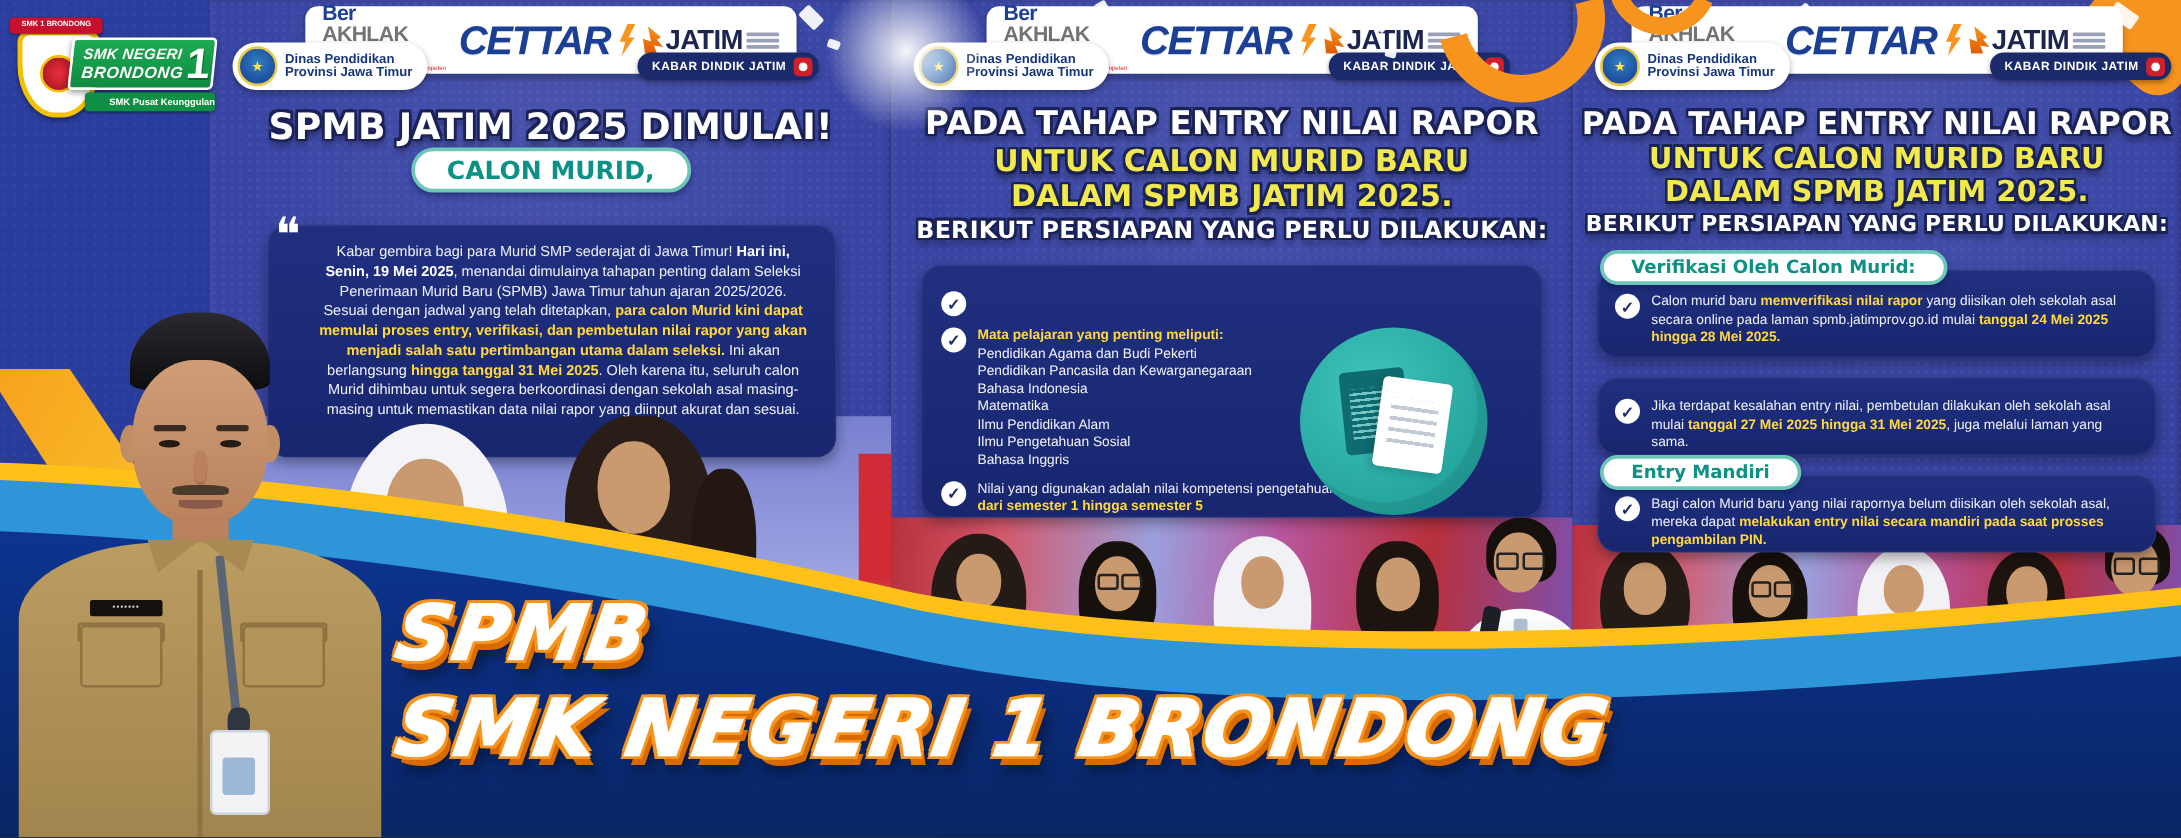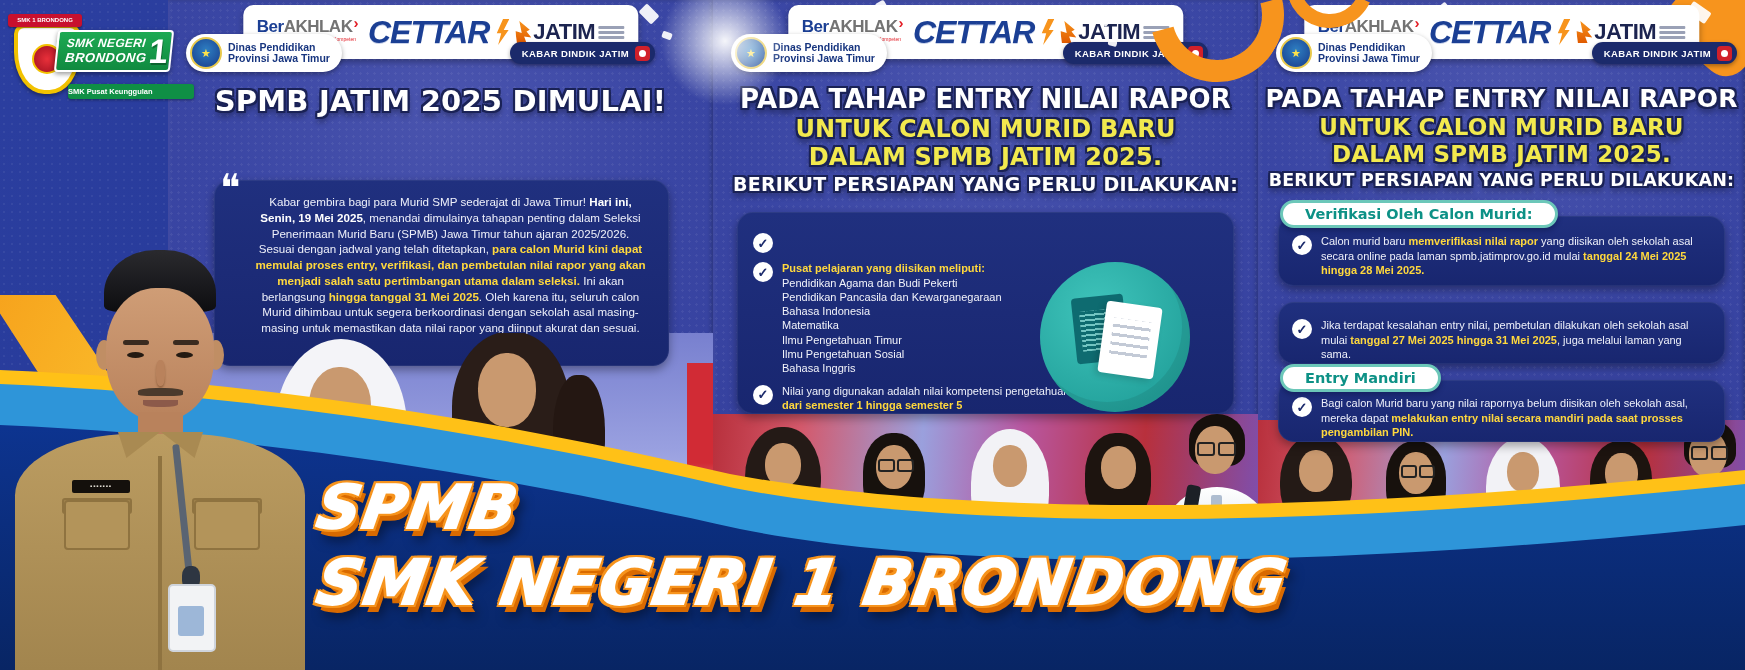--- a/index.html
+++ b/index.html
@@ -13,21 +13,21 @@
     background:radial-gradient(circle at 50% 18%,#4a54ae 0%,#3a46a4 45%,#343f9c 100%);
     box-shadow:inset -2px 0 4px rgba(0,0,0,.22), inset 2px 0 3px rgba(255,255,255,.06);}
   .panel::before{content:"";position:absolute;inset:0;
     background-image:radial-gradient(rgba(255,255,255,.15) 1px,transparent 1.3px);
     background-size:7px 7px;opacity:.4;pointer-events:none;}
   
   .logo-bar{position:absolute;top:5px;left:50%;transform:translateX(-50%);
     background:#fff;border-radius:10px;height:50px;display:flex;align-items:center;
     gap:10px;padding:2px 14px;box-shadow:0 3px 6px rgba(0,0,0,.3);z-index:6;}
   .ba{display:flex;flex-direction:column;line-height:1;}
-  .ba-row{display:flex;align-items:center;font-weight:bold;font-size:17px;letter-spacing:-.5px;}
+  .ba-row{display:flex;align-items:flex-start;font-weight:bold;font-size:17px;letter-spacing:-.5px;flex-direction:column;}
   .ba-ber{color:#1b3f94;}.ba-akhlak{color:#737373;}
   .ba-chev{color:#e31e26;font-size:15px;margin-left:1px;transform:translateY(-4px);}
   .ba-tag1{font-size:5px;color:#e31e26;margin-top:2px;white-space:nowrap;}
   .ba-tag2{font-size:5px;color:#1b3f94;white-space:nowrap;}
   .cettar{font-style:italic;font-weight:bold;font-size:32px;color:#1b3f94;letter-spacing:-1px;
     text-shadow:0 1px 0 #c9d2ea;}
   .bolt{width:14px;height:26px;background:#f7941d;margin:0 -4px;
     clip-path:polygon(55% 0,100% 0,60% 42%,95% 42%,20% 100%,42% 55%,10% 55%);}
   .jatim{font-weight:bold;font-size:22px;color:#1c2450;letter-spacing:-.5px;display:flex;align-items:center;}
   .flame{width:16px;height:22px;background:linear-gradient(#f7941d,#e05a00);margin-right:2px;
@@ -85,22 +85,22 @@
     border:4px solid #f2c200;border-radius:10px 10px 46% 46%/10px 10px 60% 60%;box-shadow:0 2px 4px rgba(0,0,0,.4);}
   .shield i{position:absolute;left:50%;top:50%;transform:translate(-50%,-50%);
     width:26px;height:26px;border-radius:50%;background:radial-gradient(#e8303a,#a01020);border:2px solid #f2c200;}
   .ribbon{position:absolute;left:-4px;top:6px;width:74px;height:13px;background:#c8102e;border-radius:3px;
     color:#fff;font-size:6px;font-weight:bold;text-align:center;line-height:13px;z-index:2;box-shadow:0 1px 2px rgba(0,0,0,.4);}
   .gbanner{position:absolute;left:44px;top:22px;width:116px;height:42px;transform:skewX(-6deg);
     background:linear-gradient(#1daa53,#108a40);border:2px solid #fff;border-radius:4px;
     box-shadow:0 2px 5px rgba(0,0,0,.4);color:#fff;font-weight:bold;font-style:italic;padding:4px 0 0 8px;box-sizing:border-box;}
   .gb1{font-size:12px;letter-spacing:.3px;}.gb2{font-size:13px;letter-spacing:.5px;}
   .gnum{position:absolute;right:2px;top:0px;font-size:34px;font-style:normal;text-shadow:1px 2px 0 rgba(0,0,0,.3);}
-  .gsub{position:absolute;left:56px;top:66px;width:126px;height:15px;background:#0f8f45;border-radius:3px;
-    color:#fff;font-size:7.5px;font-weight:bold;text-align:left;line-height:15px;box-shadow:0 1px 3px rgba(0,0,0,.4);margin-top:10px;}
+  .gsub{position:absolute;left:56px;top:66px;width:104px;height:15px;background:#0f8f45;border-radius:3px;
+    color:#fff;font-size:7.5px;font-weight:bold;text-align:right;line-height:15px;box-shadow:0 1px 3px rgba(0,0,0,.4);}
   
   #principal{position:absolute;left:10px;top:248px;width:300px;height:422px;z-index:50;}
   #principal div{position:absolute;}
   .peci{left:94px;top:2px;width:112px;height:62px;background:linear-gradient(#2a2a2e,#0d0d10);
     border-radius:46% 46% 14% 14%/70% 70% 10% 10%;}
   .face{left:96px;top:40px;width:108px;height:132px;background:linear-gradient(#cf9d76,#b9825c);border-radius:46%;}
   .ear-l{left:86px;top:92px;width:16px;height:30px;background:#c08e64;border-radius:50%;}
   .ear-r{left:198px;top:92px;width:16px;height:30px;background:#c08e64;border-radius:50%;}
   .brow{width:26px;height:5px;background:#3a2b20;border-radius:3px;top:92px;}
   .eye{width:17px;height:6px;background:#241a12;border-radius:50%;top:104px;}
@@ -183,20 +183,21 @@
         </div>
     </div>
     <div class="kabar-badge" style="right:58px;">
       <span>KABAR DINDIK JATIM</span>
         <div class="rec">
           <i></i>
         </div>
     </div>
 
     <div class="h-out h-white" style="position:absolute;left:0;right:0;top:84px;font-size:29px;">SPMB JATIM 2025 DIMULAI!</div>
+    <div class="pill" style="position:absolute;left:50%;transform:translateX(-50%);top:118px;font-size:20px;padding:3px 26px;">CALON MURID,</div>
 
     <div class="photo" style="top:333px;height:212px;background:linear-gradient(180deg,#7880cf 0%,#99a0e0 55%,#c4c9ee 100%);">
       <div style="position:absolute;right:0;top:30px;width:26px;height:182px;background:linear-gradient(#d12b35 0%,#d12b35 55%,#e9e6ea 100%);"></div>
       <div class="st" style="left:75px;width:195px;height:208px;">
         <div class="hr" style="left:32px;top:2px;width:132px;height:176px;background:#f4f4f8;border-radius:55% 55% 40% 40%;"></div>
         <div class="hd" style="left:66px;top:30px;width:62px;height:78px;"></div>
         <div class="bd" style="left:0;width:195px;height:66px;"></div>
         <div class="ac" style="left:26px;bottom:46px;width:112px;height:13px;background:#b9bcc4;border-radius:3px;transform:rotate(-8deg);"></div>
       </div>
       <div class="st" style="left:238px;width:205px;height:214px;">
@@ -293,27 +294,27 @@
       </div>
     </div>
 
     <div class="navy-box" style="left:24px;top:212px;width:497px;height:202px;padding:20px 14px 8px 16px;box-sizing:border-box;display:flex;flex-direction:column;gap:8px;">
       <div class="bullet">
         <div class="check">✓</div>
       </div>
       <div class="bullet">
         <div class="check">✓</div>
         <div>
-          <div class="btext seg-y">Pusat pelajaran yang diisikan meliputi:</div>
+          <div class="btext seg-y">Mata pelajaran yang penting meliputi:</div>
           <div class="subjects" style="max-width:300px;">
               <div>Pendidikan Agama dan Budi Pekerti</div>
               <div>Pendidikan Pancasila dan Kewarganegaraan</div>
               <div>Bahasa Indonesia</div>
               <div>Matematika</div>
-              <div>Ilmu Pengetahuan Timur</div>
+              <div>Ilmu Pendidikan Alam</div>
               <div>Ilmu Pengetahuan Sosial</div>
               <div>Bahasa Inggris</div>
             </div>
         </div>
       </div>
       <div class="bullet">
         <div class="check">✓</div>
         <div class="btext" style="max-width:330px;"><span class="seg-n">Nilai yang digunakan adalah nilai kompetensi pengetahuan (KI-3) </span><span class="seg-y">dari semester 1 hingga semester 5</span></div>
       </div>
     </div>

